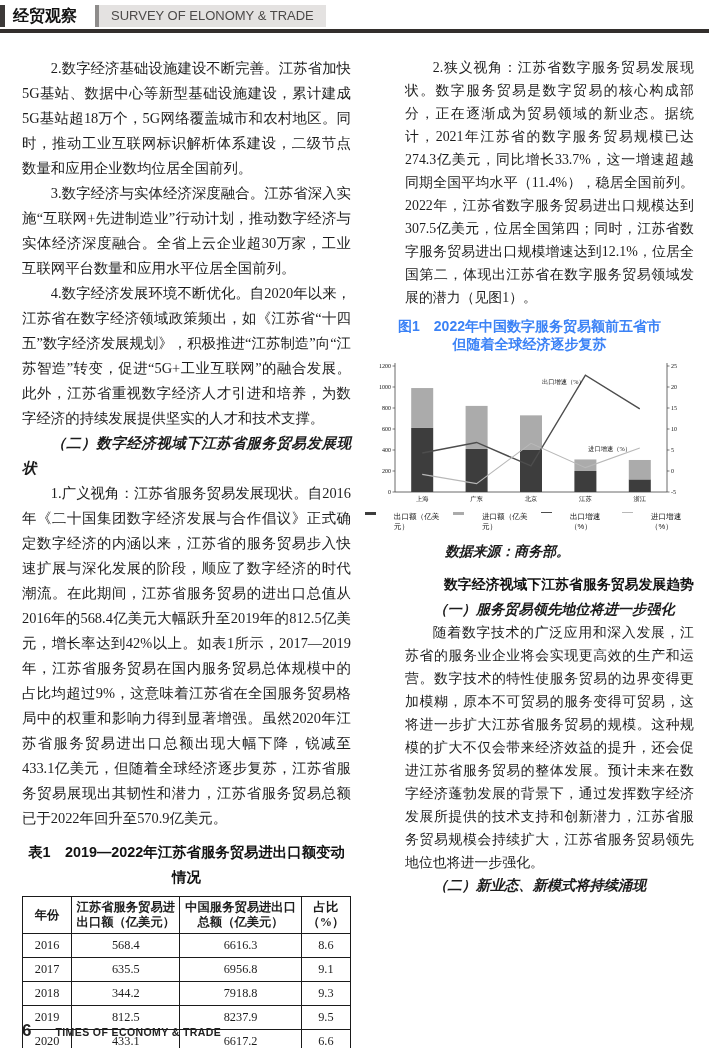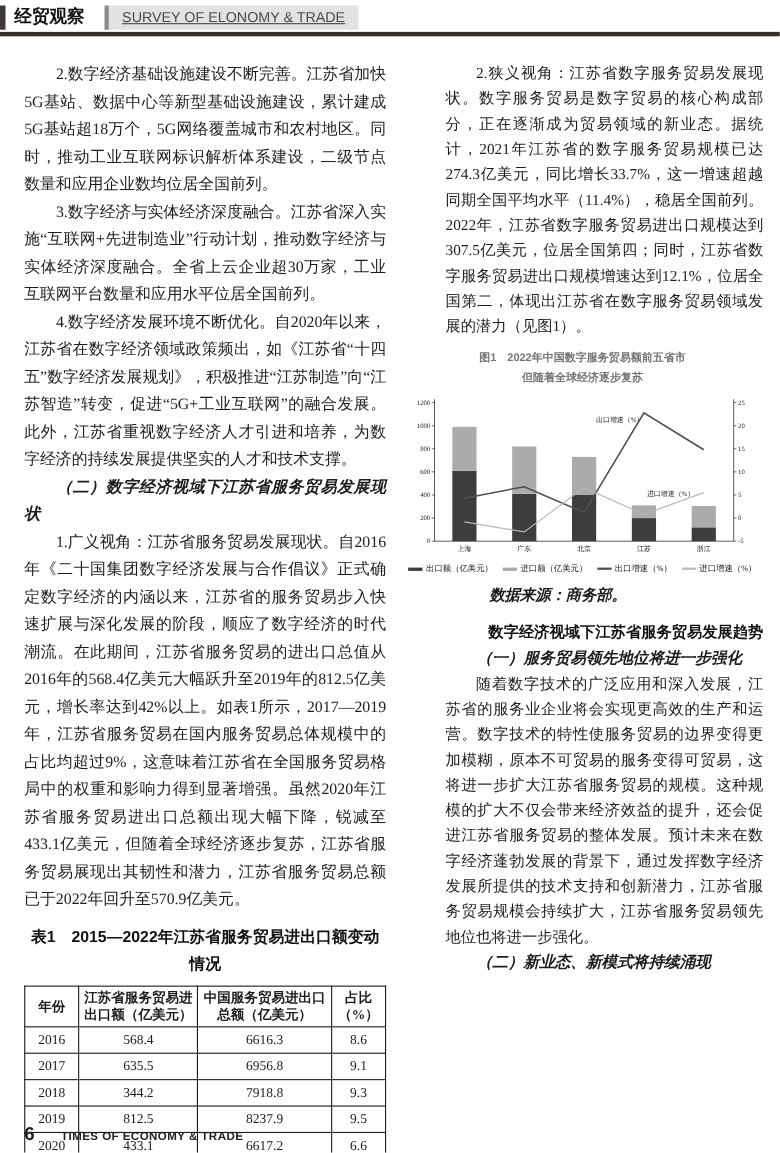--- a/index.html
+++ b/index.html
@@ -5,21 +5,21 @@
   html,body{margin:0;padding:0;background:#fff;}
   .page{position:relative;width:709px;height:1048px;background:#ffffff;overflow:hidden;
         font-family:"Liberation Serif", serif;color:#1c1c1c;}
   
   .header{position:absolute;top:5px;left:0;width:709px;height:23px;}
   .accent-bar{position:absolute;left:0;top:0;width:5px;height:22px;background:#3c3938;}
   .sec-cn{position:absolute;left:13px;top:0;height:22px;line-height:22px;
           font-family:"Liberation Sans", sans-serif;font-weight:bold;font-size:16px;color:#111;}
   .sec-divider{position:absolute;left:95px;top:0;width:4px;height:22px;background:#8e8c8b;}
   .sec-en{position:absolute;left:99px;top:0;height:22px;line-height:22px;background:#e4e2e1;
-          padding:0 12px;font-family:"Liberation Sans", sans-serif;font-size:13px;color:#4c4a49;text-decoration:underline;}
+          padding:0 12px;font-family:"Liberation Sans", sans-serif;font-size:13px;color:#4c4a49;}
   .header-rule{position:absolute;top:29px;left:0;width:709px;height:4px;background:#332f2d;}
   
   .columns{position:absolute;top:56px;left:22px;width:672px;display:flex;gap:14px;}
   .col{width:329px;}
   .p{margin:0;text-align:justify;text-indent:2em;}
   .lc .p{font-size:14.4px;line-height:25px;}
   .rc .p{font-size:13.9px;line-height:23px;margin-left:40px;}
   .kai{font-style:italic;font-weight:bold;}
   .lc .kai{font-size:14.6px;line-height:25px;}
   .rc .kai{font-size:14.2px;line-height:23px;}
@@ -30,26 +30,26 @@
   table.data th,table.data td{border:1px solid #1a1a1a;text-align:center;padding:2px 2px;
              font-size:12.3px;line-height:15px;}
   table.data th{font-weight:bold;height:32px;}
   table.data td{height:19px;}
   .c-year{width:15%;}.c-js{width:33%;}.c-cn{width:37%;}.c-pct{width:15%;}
   .src-note{margin-top:7px;font-style:italic;font-weight:bold;font-size:12px;
             text-indent:1em;text-align:left;}
   
   .fig{margin-top:8px;}
   .fig-title{text-align:center;font-family:"Liberation Sans", sans-serif;font-weight:bold;
-             font-size:10px;line-height:18px;color:#737373;}
+             font-size:14px;line-height:18px;color:#3b82f6;}
   .chart-wrap{margin-top:6px;}
   svg.chart{display:block;width:329px;height:152px;}
   .legend{display:flex;justify-content:center;align-items:center;gap:9px;margin-top:1px;
           font-family:"Liberation Sans", sans-serif;font-size:7.6px;color:#111;}
-  .legend-item{display:flex;align-items:center;gap:3px;font-family:Liberation Serif, serif;}
+  .legend-item{display:flex;gap:18px;}
   .swatch{display:inline-block;width:13px;}
   .fig-src{margin-top:8px;padding-left:26px;}
   
   .sec-heading{margin:10px 0 2px 0;text-align:right;font-family:"Liberation Sans", sans-serif;
                font-weight:bold;font-size:15px;line-height:24px;color:#111;text-indent:0;}
   
   .footer{position:absolute;left:22px;bottom:7px;display:flex;align-items:baseline;gap:24px;}
   .page-num{font-family:"Liberation Sans", sans-serif;font-weight:bold;font-size:17px;color:#222;}
   .journal{font-family:"Liberation Sans", sans-serif;font-weight:bold;font-size:10.5px;
            letter-spacing:0.4px;color:#222;}
@@ -69,21 +69,21 @@
 
   <div class="columns">
 
     <div class="col lc">
       <p class="p">2.数字经济基础设施建设不断完善。江苏省加快5G基站、数据中心等新型基础设施建设，累计建成5G基站超18万个，5G网络覆盖城市和农村地区。同时，推动工业互联网标识解析体系建设，二级节点数量和应用企业数均位居全国前列。</p>
       <p class="p">3.数字经济与实体经济深度融合。江苏省深入实施“互联网+先进制造业”行动计划，推动数字经济与实体经济深度融合。全省上云企业超30万家，工业互联网平台数量和应用水平位居全国前列。</p>
       <p class="p">4.数字经济发展环境不断优化。自2020年以来，江苏省在数字经济领域政策频出，如《江苏省“十四五”数字经济发展规划》，积极推进“江苏制造”向“江苏智造”转变，促进“5G+工业互联网”的融合发展。此外，江苏省重视数字经济人才引进和培养，为数字经济的持续发展提供坚实的人才和技术支撑。</p>
       <p class="p kai">（二）数字经济视域下江苏省服务贸易发展现状</p>
       <p class="p">1.广义视角：江苏省服务贸易发展现状。自2016年《二十国集团数字经济发展与合作倡议》正式确定数字经济的内涵以来，江苏省的服务贸易步入快速扩展与深化发展的阶段，顺应了数字经济的时代潮流。在此期间，江苏省服务贸易的进出口总值从2016年的568.4亿美元大幅跃升至2019年的812.5亿美元，增长率达到42%以上。如表1所示，2017—2019年，江苏省服务贸易在国内服务贸易总体规模中的占比均超过9%，这意味着江苏省在全国服务贸易格局中的权重和影响力得到显著增强。虽然2020年江苏省服务贸易进出口总额出现大幅下降，锐减至433.1亿美元，但随着全球经济逐步复苏，江苏省服务贸易展现出其韧性和潜力，江苏省服务贸易总额已于2022年回升至570.9亿美元。</p>
 
-      <p class="p tbl-title">表1　2015—2022年江苏省服务贸易进出口额变动情况</p>
+      <p class="p tbl-title">表1　2019—2022年江苏省服务贸易进出口额变动情况</p>
       <table class="data">
         <colgroup>
           <col class="c-year">
             <col class="c-js">
             <col class="c-cn">
             <col class="c-pct">
         </colgroup>
         <thead>
             <tr id="tbl-head-row">
               <th>年份</th>

